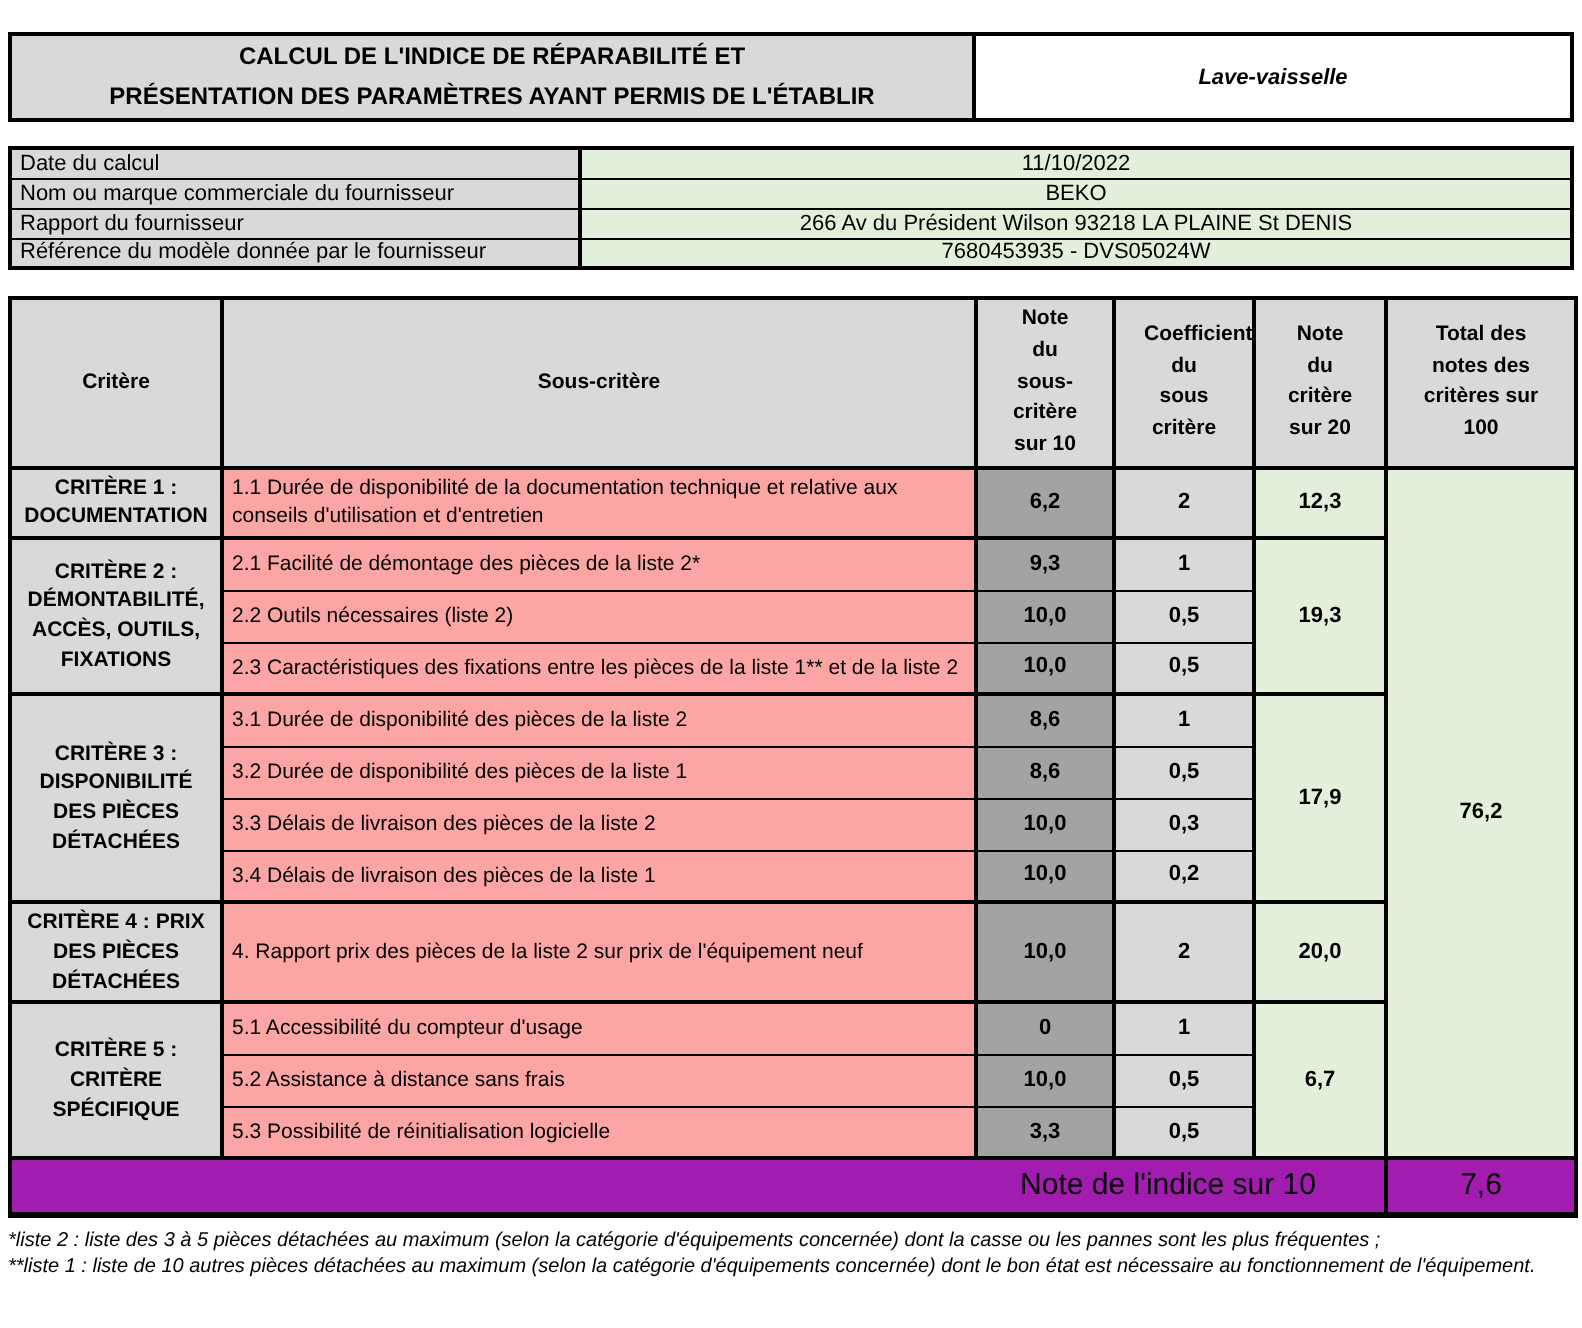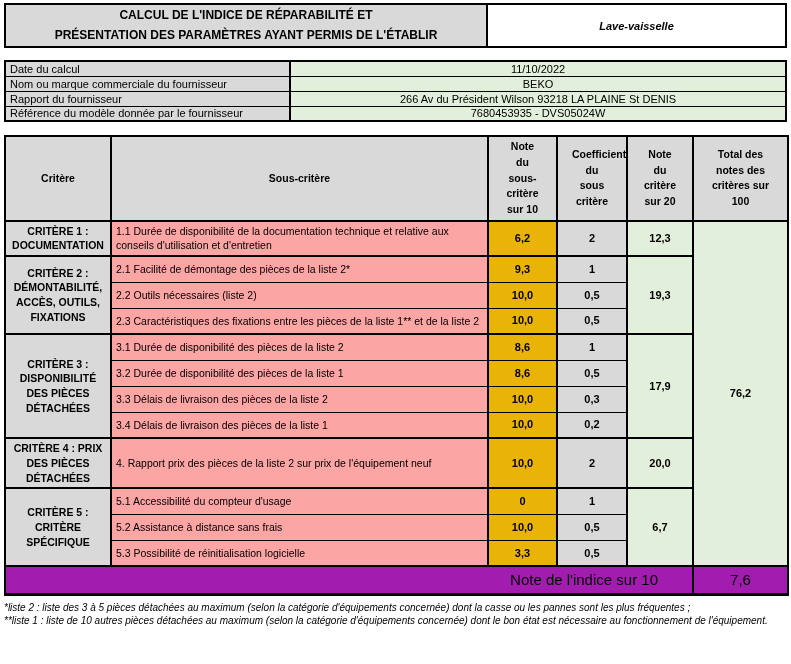--- a/index.html
+++ b/index.html
@@ -11,21 +11,21 @@
   .page {
     position: relative;
     width: 791px;
     height: 664px;
     padding: 3px 4px;
     background: #fff;
     overflow: hidden;
   }
 
   
-  .header-row { display: flex; height: 45px; }
+  .header-row { display: flex; height: 45px; margin-top: 13px; }
   .header-title-box {
     width: 484px;
     background: #d9d9d9;
     border: 2px solid #000;
     display: flex;
     flex-direction: column;
     justify-content: center;
     text-align: center;
     font-weight: bold;
     font-size: 12px;
@@ -118,21 +118,21 @@
   .criteria-table tr.group-start td { border-top-width: 2px; }
 
   td.crit-cell {
     background: #d9d9d9;
     font-weight: bold;
     text-align: center;
     padding: 2px 2px;
     line-height: 1.4;
   }
   td.sub-cell    { background: #fca5a5; text-align: left; }
-  td.score10-cell{ background: #eab308; font-weight: bold; text-align: center; font-size: 11px; }
+  td.score10-cell{ background: #a3a3a3; font-weight: bold; text-align: center; font-size: 11px; }
   td.coeff-cell  { background: #d9d9d9; font-weight: bold; text-align: center; font-size: 11px; }
   td.score20-cell{ background: #e2efda; font-weight: bold; text-align: center; font-size: 11px; }
   td.total-cell  { background: #e2efda; font-weight: bold; text-align: center; font-size: 11px; border-bottom-width: 2px; }
 
   tr.index-row { height: 28px; }
   tr.index-row td {
     background: #a21caf;
     border: 2px solid #000;
     border-bottom-width: 3px;
     font-weight: normal;

